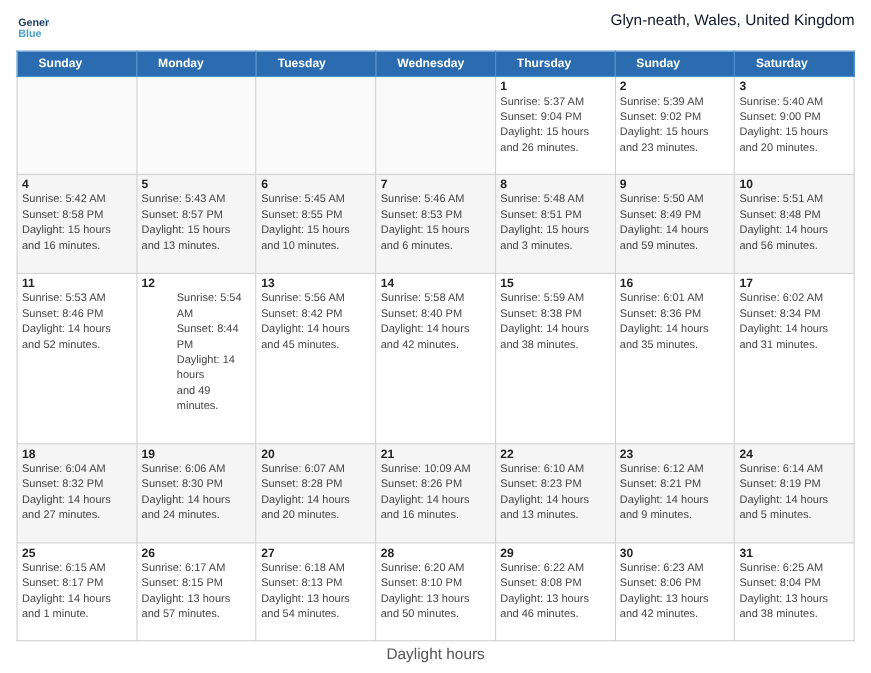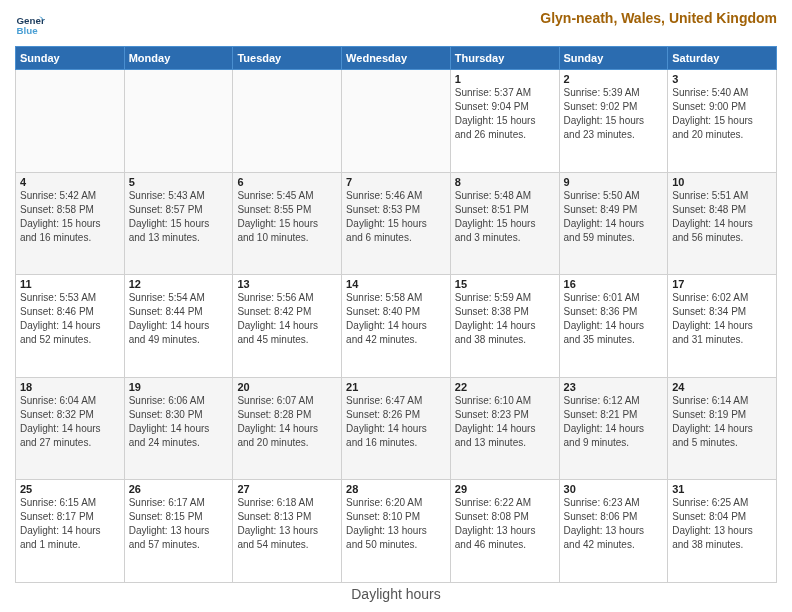--- a/index.html
+++ b/index.html
@@ -36,38 +36,38 @@
       text-align: right;
     }
     .month-title {
       font-size: 36px;
       font-weight: bold;
       color: #222;
       line-height: 1.1;
     }
     .location {
       font-size: 14px;
-      color: #a16207;
-      font-weight: bold;
+      color: #0f172a;
+      font-weight: normal;
     }
     .calendar {
       flex: 1;
       border: 1px solid #ccc;
       border-collapse: collapse;
       width: 100%;
       table-layout: fixed;
     }
     .calendar thead tr {
       background-color: #2b6cb0;
     }
     .calendar thead th {
       color: #fff;
       font-size: 11px;
       font-weight: bold;
-      padding: 5px 4px;
+      padding: 5px 19px;
       text-align: left;
       border: 1px solid #4a8fd0;
     }
     .calendar tbody tr {
       height: auto;
     }
     .calendar tbody td {
       vertical-align: top;
       padding: 3px 4px;
       border: 1px solid #d0d0d0;
@@ -212,21 +212,21 @@
         <tr>
           <td>
             <span class="day-number">11</span>
             <div class="day-info" style="white-space: pre-line;">Sunrise: 5:53 AM
 Sunset: 8:46 PM
 Daylight: 14 hours
 and 52 minutes.</div>
           </td>
           <td>
             <span class="day-number">12</span>
-            <div class="day-info" style="white-space: pre-line;">Sunrise: 5:54 AM
+            <div class="day-info" style="white-space: pre-line; margin-left: 32px;">Sunrise: 5:54 AM
 Sunset: 8:44 PM
 Daylight: 14 hours
 and 49 minutes.</div>
           </td>
           <td>
             <span class="day-number">13</span>
             <div class="day-info" style="white-space: pre-line;">Sunrise: 5:56 AM
 Sunset: 8:42 PM
 Daylight: 14 hours
 and 45 minutes.</div>
@@ -277,21 +277,21 @@
           </td>
           <td>
             <span class="day-number">20</span>
             <div class="day-info" style="white-space: pre-line;">Sunrise: 6:07 AM
 Sunset: 8:28 PM
 Daylight: 14 hours
 and 20 minutes.</div>
           </td>
           <td>
             <span class="day-number">21</span>
-            <div class="day-info" style="white-space: pre-line;">Sunrise: 6:47 AM
+            <div class="day-info" style="white-space: pre-line;">Sunrise: 10:09 AM
 Sunset: 8:26 PM
 Daylight: 14 hours
 and 16 minutes.</div>
           </td>
           <td>
             <span class="day-number">22</span>
             <div class="day-info" style="white-space: pre-line;">Sunrise: 6:10 AM
 Sunset: 8:23 PM
 Daylight: 14 hours
 and 13 minutes.</div>

